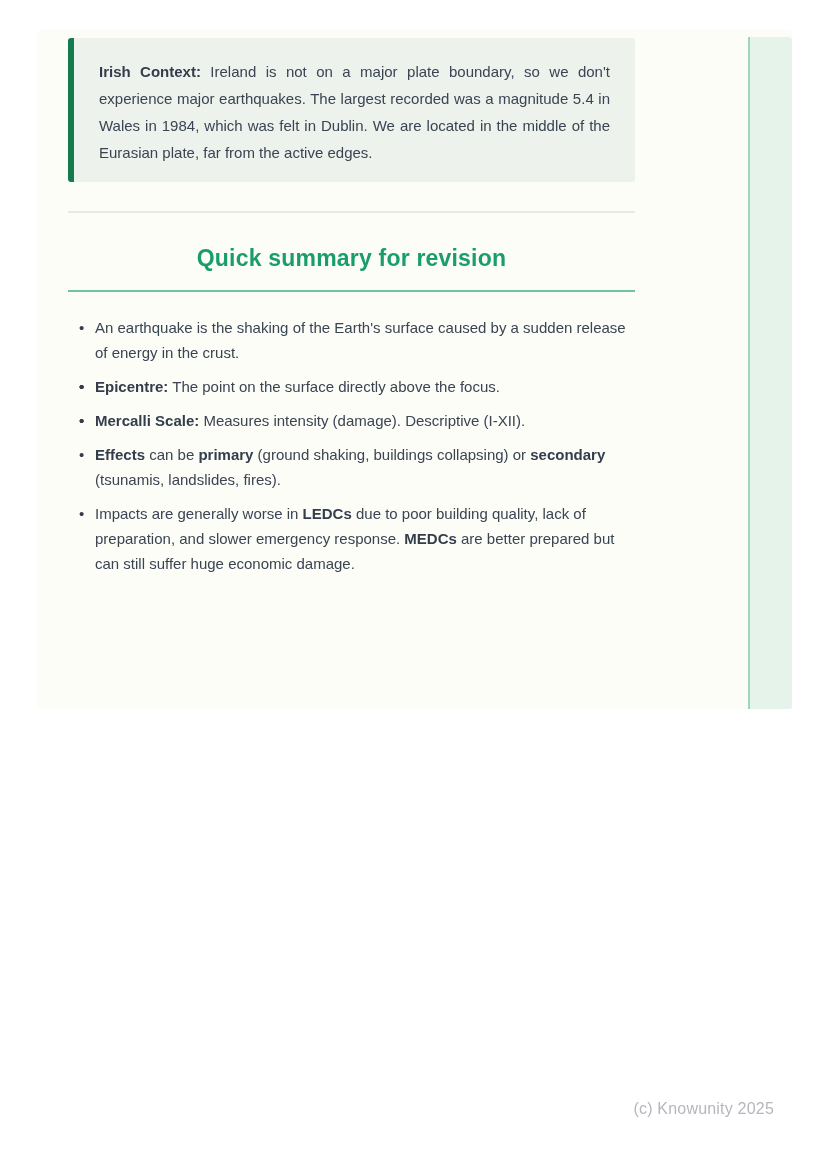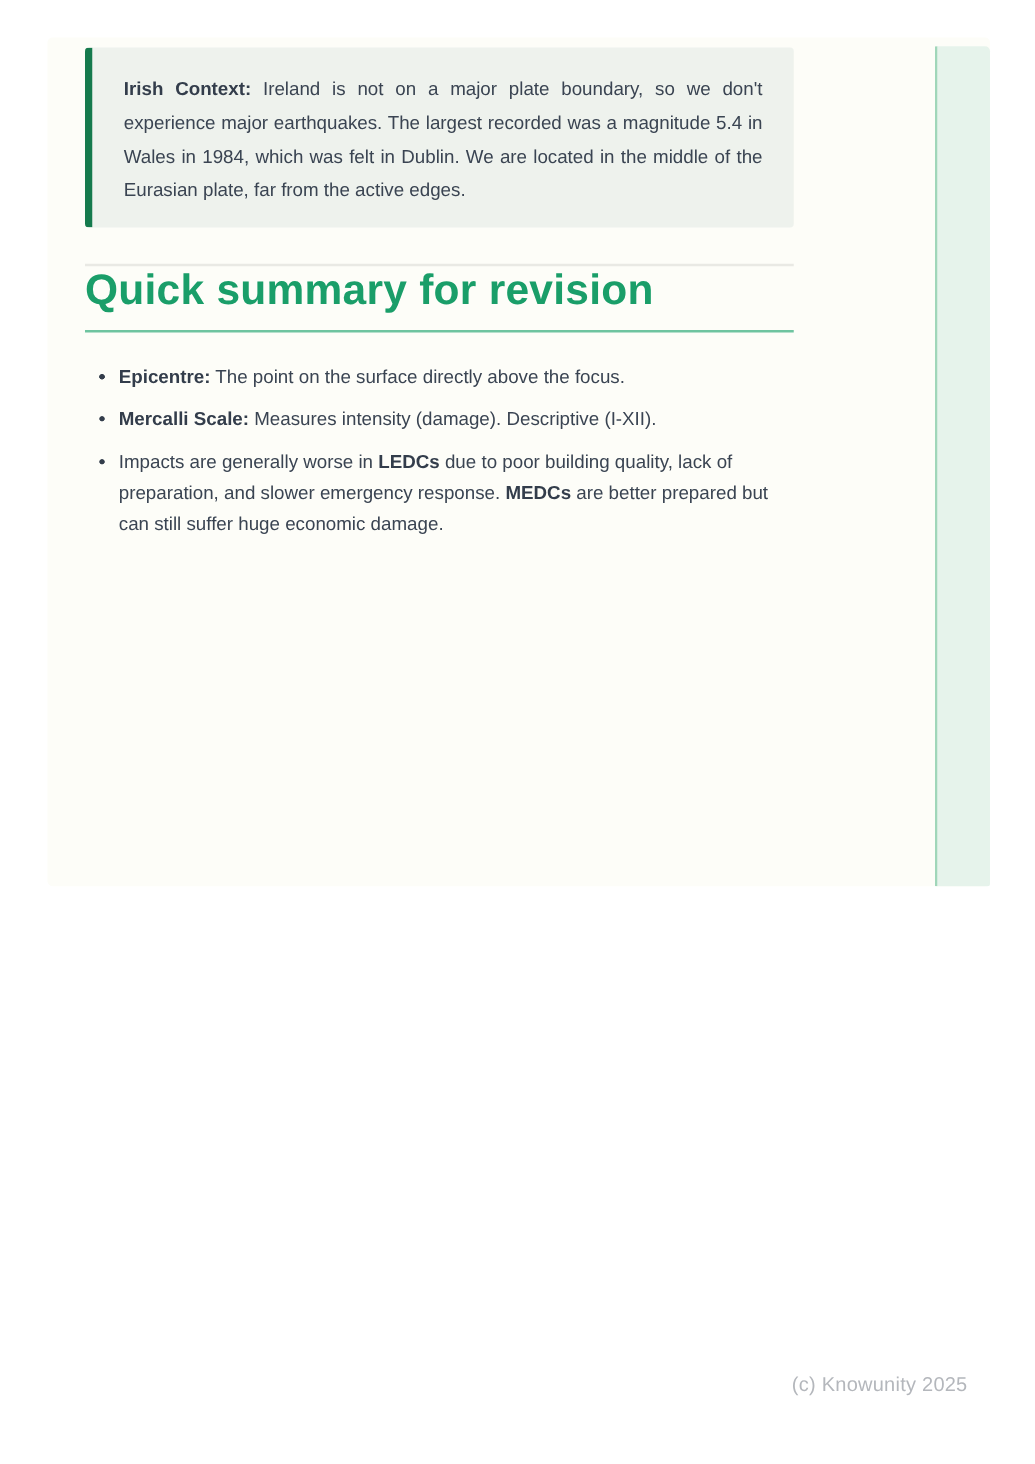--- a/index.html
+++ b/index.html
@@ -54,27 +54,29 @@
     text-align: justify;
     color: var(--text-color, #3a4452);
   }
   .callout strong, .summary-list strong { font-weight: 700; color: var(--text-strong, #333d4b); }
   .divider {
     border: none;
     border-top: 2px solid var(--divider-color, #e9e9e4);
     margin-top: 29px;
   }
   .heading {
-    font-size: 34px;
+    margin-top: 26px;
+    font-size: 23px;
     line-height: 38px;
     font-weight: 700;
     color: var(--accent-green, #1a9e69);
     padding-bottom: 13px;
     border-bottom: 2px solid var(--underline-green, #6ec4a0);
     letter-spacing: 0.2px;
+    text-align: center;
   }
   .summary-list {
     margin-top: 23px;
     list-style: none;
   }
   .summary-item {
     position: relative;
     padding-left: 27px;
     font-size: 15px;
     line-height: 25px;
@@ -109,40 +111,42 @@
         <p><strong>Irish Context:</strong><span> Ireland is not on a major plate boundary, so we don't experience major earthquakes. The largest recorded was a magnitude 5.4 in Wales in 1984, which was felt in Dublin. We are located in the middle of the Eurasian plate, far from the active edges.</span></p>
       </div>
 
       <hr class="divider">
 
       <h1 class="heading">Quick summary for revision</h1>
 
       <ul class="summary-list">
           <li class="summary-item">
           <span class="bullet">•</span>
+          <span class="li-text"><span>An earthquake is the shaking of the Earth's surface caused by a sudden release of energy in the crust.</span></span>
         </li>
           <li class="summary-item">
           <span class="bullet">•</span>
         </li>
           <li class="summary-item">
           <span class="bullet">•</span>
         </li>
           <li class="summary-item">
           <span class="bullet">•</span>
           <span class="li-text"><strong>Epicentre:</strong><span> The point on the surface directly above the focus.</span></span>
         </li>
           <li class="summary-item">
           <span class="bullet">•</span>
         </li>
           <li class="summary-item">
           <span class="bullet">•</span>
           <span class="li-text"><strong>Mercalli Scale:</strong><span> Measures intensity (damage). Descriptive (I-XII).</span></span>
         </li>
           <li class="summary-item">
           <span class="bullet">•</span>
+          <span class="li-text"><strong>Effects</strong><span> can be </span><strong>primary</strong><span> (ground shaking, buildings collapsing) or </span><strong>secondary</strong><span> (tsunamis, landslides, fires).</span></span>
         </li>
           <li class="summary-item">
           <span class="bullet">•</span>
           <span class="li-text"><span>Impacts are generally worse in </span><strong>LEDCs</strong><span> due to poor building quality, lack of preparation, and slower emergency response. </span><strong>MEDCs</strong><span> are better prepared but can still suffer huge economic damage.</span></span>
         </li>
         </ul>
 
     </div>
   </div>
 

